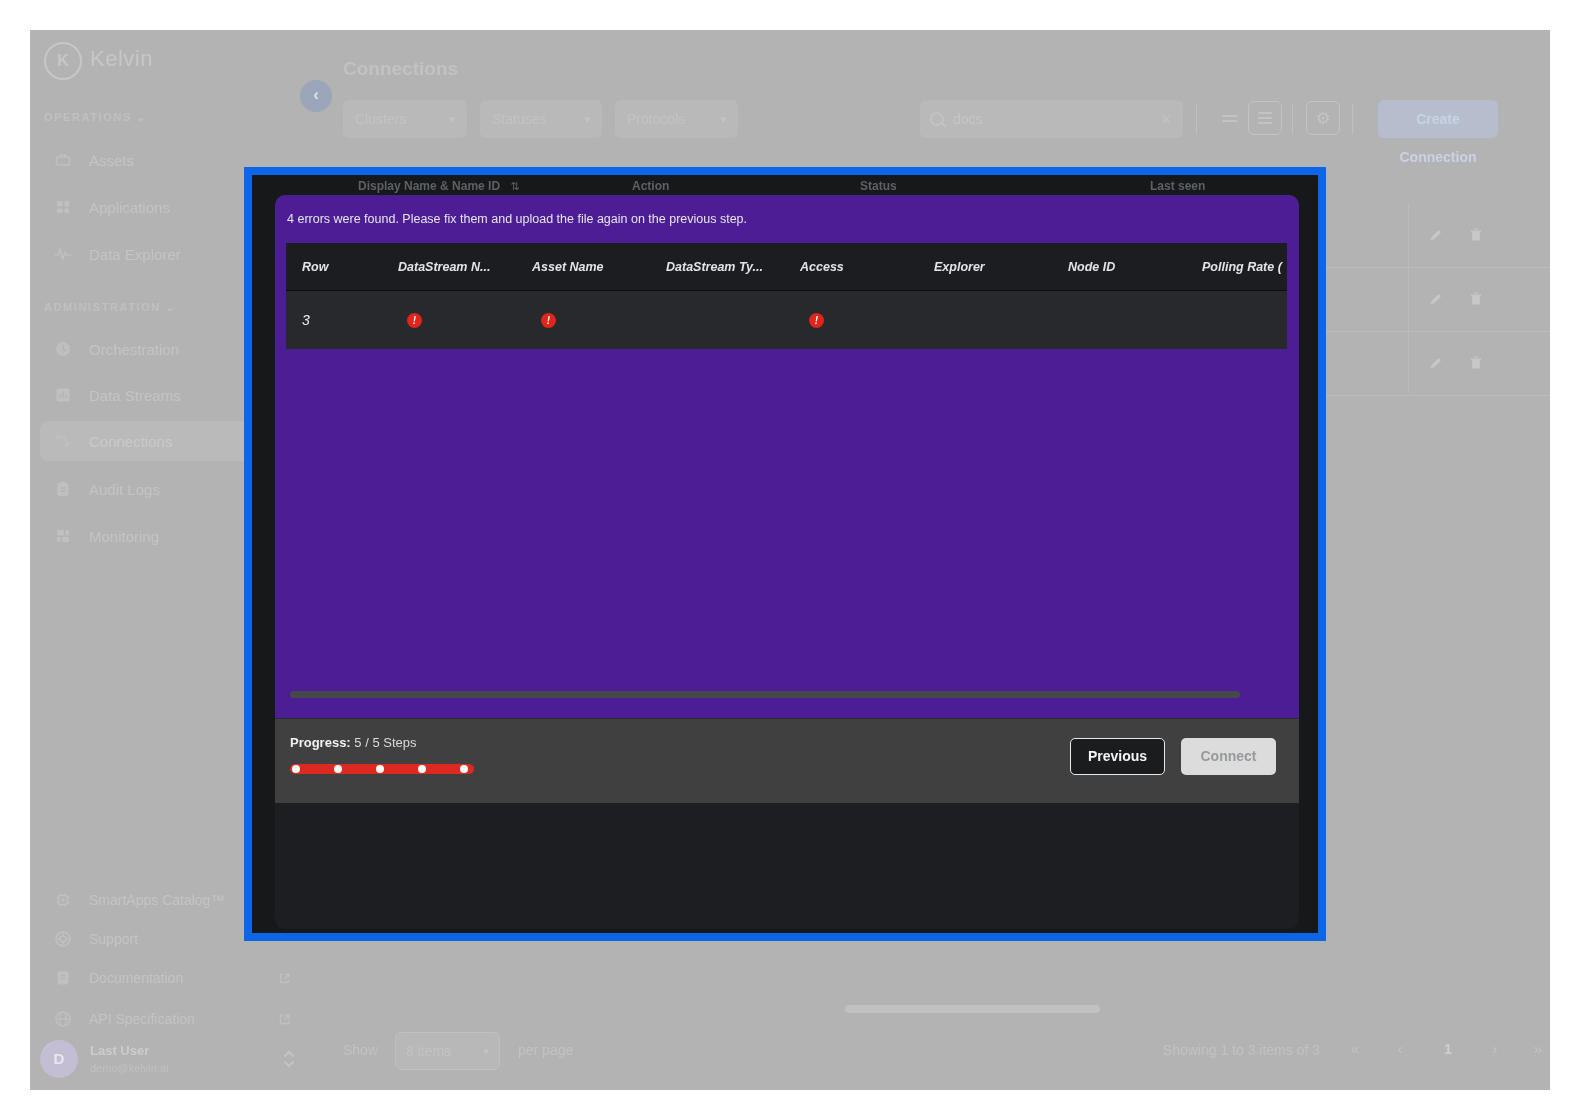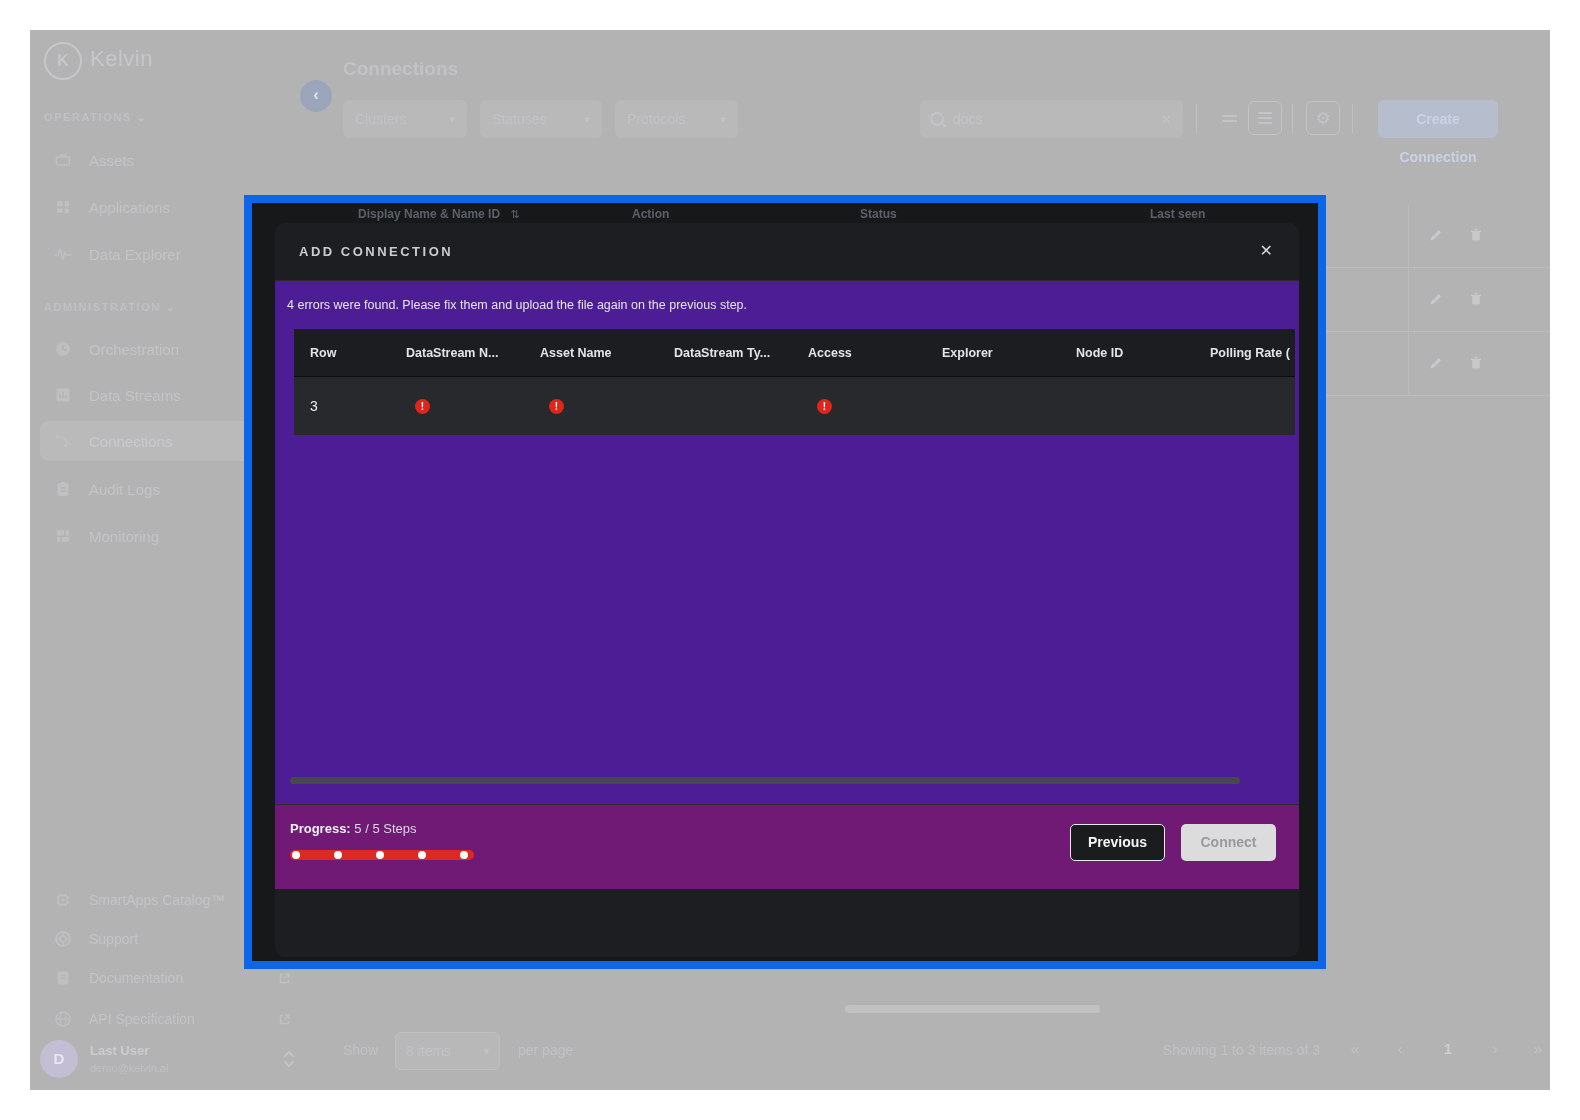--- a/index.html
+++ b/index.html
@@ -59,47 +59,47 @@
   
   .bb-text{position:absolute;top:1012px;font-size:14px;color:#c1c2c4;}
   .pp-select{position:absolute;left:365px;top:1002px;width:105px;height:38px;border-radius:6px;border:1px solid #c0c0c1;
     background:#b8b8b9;box-sizing:border-box;display:flex;align-items:center;font-size:14px;color:#c2c3c5;padding:0 10px;}
   .pp-select .caret{margin-left:auto;font-size:11px;}
   .pager{position:absolute;top:1010px;font-size:15px;color:#c2c3c5;text-align:center;width:22px;}
   .pager.cur{font-weight:bold;color:#cdcecf;}
 
   
   #hl{position:absolute;left:244px;top:167px;width:1082px;height:774px;border:8px solid #0d65e8;box-sizing:border-box;
-    background:#17181a;margin-top:28px;}
+    background:#17181a;}
   .ghost-th{position:absolute;top:2px;height:18px;line-height:18px;font-size:12px;font-weight:bold;color:#5c6168;white-space:nowrap;}
   .ghost-th .sort{font-weight:normal;font-size:11px;margin-left:7px;}
 
   #modal{position:absolute;left:23px;top:20px;width:1024px;height:734px;border-radius:10px;background:#1d1e21;overflow:hidden;}
   .m-header{height:57px;border-bottom:1px solid #2b2c2f;position:relative;}
   .m-title{position:absolute;left:24px;top:21px;font-size:13px;font-weight:600;letter-spacing:2.5px;color:#caccce;}
   .m-close{position:absolute;right:26px;top:18px;font-size:16px;color:#d8d9db;}
   .m-step{height:70px;border-bottom:1px solid #2b2c2f;position:relative;}
   .m-step-inner{position:absolute;left:24px;top:27px;font-size:14px;display:flex;align-items:center;}
   .m-step-label{font-weight:bold;color:#f1f2f3;letter-spacing:1px;}
   .m-step-dot{color:#8b9095;margin:0 10px;font-size:13px;}
   .m-step-title{color:#d5d7d9;}
   .m-content{position:relative;height:523px;background:#4c1d95;}
   .m-error{position:absolute;left:12px;top:17px;font-size:12.5px;color:#e6e7e9;}
-  .m-table{position:absolute;left:19px;top:48px;width:1001px;overflow:hidden;}
+  .m-table{position:absolute;left:11px;top:48px;width:1001px;overflow:hidden;font-style:italic;}
   .mt-head{display:flex;background:#1c1d20;height:47px;border-bottom:1px solid #0d0e10;}
   .mt-row{display:flex;background:#28292c;height:58px;}
   .mt-cell{flex:none;box-sizing:border-box;padding-left:16px;display:flex;align-items:center;white-space:nowrap;}
   .mt-c1{width:96px;}
   .mt-c{width:134px;}
   .mt-head .mt-cell{font-size:12.5px;font-weight:bold;color:#e2e4e6;}
   .mt-row .mt-cell{font-size:14px;color:#eceded;}
   .err-badge{width:15px;height:15px;border-radius:50%;background:#e0251b;color:#fff;font-size:10px;font-weight:bold;
     text-align:center;line-height:15px;margin-left:9px;}
   .m-scroll{position:absolute;left:15px;top:496px;width:950px;height:7px;border-radius:4px;background:#47484c;}
-  .m-footer{height:84px;background:#701a75;border-top:1px solid #2b2c2f;position:relative;}
+  .m-footer{height:84px;background:#404040;border-top:1px solid #2b2c2f;position:relative;}
   .prog-line{position:absolute;left:15px;top:16px;font-size:13px;color:#d9dadc;}
   .prog-line b{color:#f0f1f2;}
   .prog-bar{position:absolute;left:15px;top:45px;width:184px;height:10px;border-radius:5px;background:#dc2a22;}
   .prog-dot{position:absolute;top:1px;width:8px;height:8px;border-radius:50%;background:#ffffff;}
   .btn-prev{position:absolute;left:795px;top:19px;width:95px;height:37px;border-radius:5px;background:#1b1c1e;
     border:1.5px solid #e8e9ea;box-sizing:border-box;color:#f4f5f6;font-size:14px;font-weight:bold;text-align:center;line-height:34px;}
   .btn-connect{position:absolute;left:906px;top:19px;width:95px;height:37px;border-radius:5px;background:#dcdcdd;
     color:#97999b;font-size:14px;font-weight:bold;text-align:center;line-height:37px;}
 </style>
 </head>
@@ -371,24 +371,20 @@
 
   <div class="ghost-th" style="left:106px;">
     <span>Display Name &amp; Name ID</span>
     <span class="sort">⇅</span>
   </div>
   <div class="ghost-th" style="left:380px;">Action</div>
   <div class="ghost-th" style="left:608px;">Status</div>
   <div class="ghost-th" style="left:898px;">Last seen</div>
 
   <div id="modal">
-    <div class="m-header">
-      <div class="m-title">ADD CONNECTION</div>
-      <div class="m-close">✕</div>
-    </div>
 
 
     <div class="m-content">
       <div class="m-error">4 errors were found. Please fix them and upload the file again on the previous step.</div>
 
       <div class="m-table">
         <div class="mt-head">
           <div class="mt-cell mt-c1">Row</div>
           <div class="mt-cell mt-c">DataStream N...</div>
           <div class="mt-cell mt-c">Asset Name</div>

